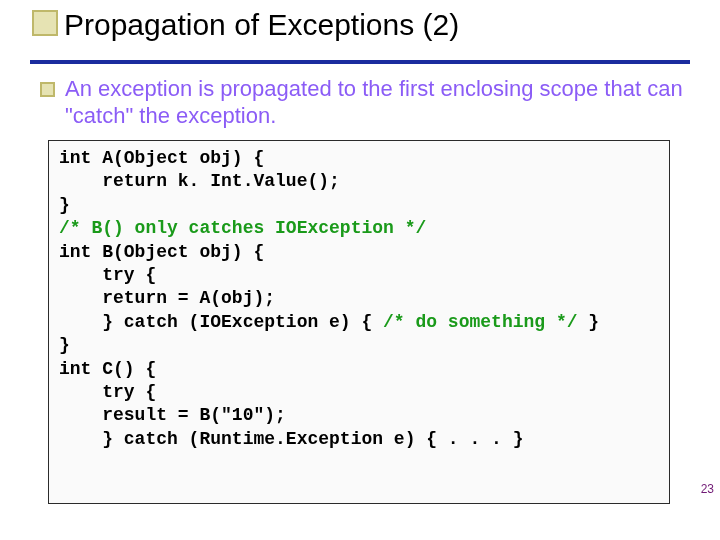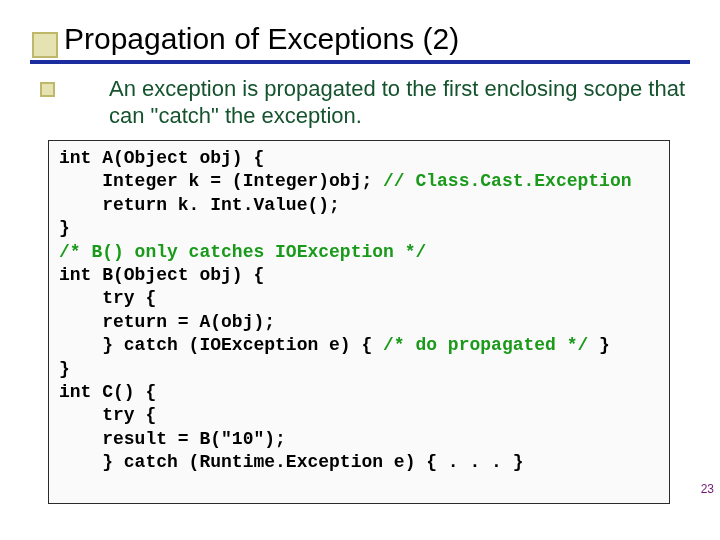--- a/index.html
+++ b/index.html
@@ -13,25 +13,25 @@
     position: relative;
   }
   .slide {
     position: relative;
     width: 720px;
     height: 540px;
     box-sizing: border-box;
   }
   .title-row {
     position: absolute;
-    top: 22px;
+    top: 8px;
     left: 32px;
     right: 20px;
     display: flex;
-    align-items: flex-end;
+    align-items: flex-start;
   }
   .title-box {
     width: 22px;
     height: 22px;
     background: #e6e3b3;
     border: 2px solid #bfb86a;
     margin-right: 6px;
     flex: 0 0 auto;
     position: relative;
     top: 2px;
@@ -63,23 +63,22 @@
     width: 11px;
     height: 11px;
     background: #e6e3b3;
     border: 2px solid #bfb86a;
     margin-right: 10px;
     margin-top: 6px;
     flex: 0 0 auto;
   }
   .body-para {
     font-size: 22px;
-    color: #14532d;
+    color: #8b5cf6;
     line-height: 1.22;
-    margin-left: 44px;
   }
   .code-box {
     position: absolute;
     top: 140px;
     left: 48px;
     width: 622px;
     height: 364px;
     border: 1.5px solid #2b2b2b;
     background: #fafafa;
     box-sizing: border-box;
@@ -118,28 +117,27 @@
 
   <div class="body-text">
     <div class="bullet-row">
       <div class="bullet-square"></div>
       <div class="body-para">An exception is propagated to the first enclosing scope that can "catch" the exception.</div>
     </div>
   </div>
 
   <div class="code-box">
     <div class="code-line"><span>int A(Object obj) {</span></div>
-    <div class="code-line"><span>    Integer k = (Integer)obj; </span><span class="code-comment">// Class.Cast.Exception</span></div>
     <div class="code-line"><span>    return k. Int.Value();</span></div>
     <div class="code-line"><span>}</span></div>
     <div class="code-line"><span class="code-comment">/* B() only catches IOException */</span></div>
     <div class="code-line"><span>int B(Object obj) {</span></div>
     <div class="code-line"><span>    try {</span></div>
     <div class="code-line"><span>    return = A(obj);</span></div>
-    <div class="code-line"><span>    } catch (IOException e) { </span><span class="code-comment">/* do propagated */</span><span> }</span></div>
+    <div class="code-line"><span>    } catch (IOException e) { </span><span class="code-comment">/* do something */</span><span> }</span></div>
     <div class="code-line"><span>}</span></div>
     <div class="code-line"><span>int C() {</span></div>
     <div class="code-line"><span>    try {</span></div>
     <div class="code-line"><span>    result = B("10");</span></div>
     <div class="code-line"><span>    } catch (Runtime.Exception e) { . . . }</span></div>
   </div>
 
   <div class="page-num">23</div>
 
 </div>

